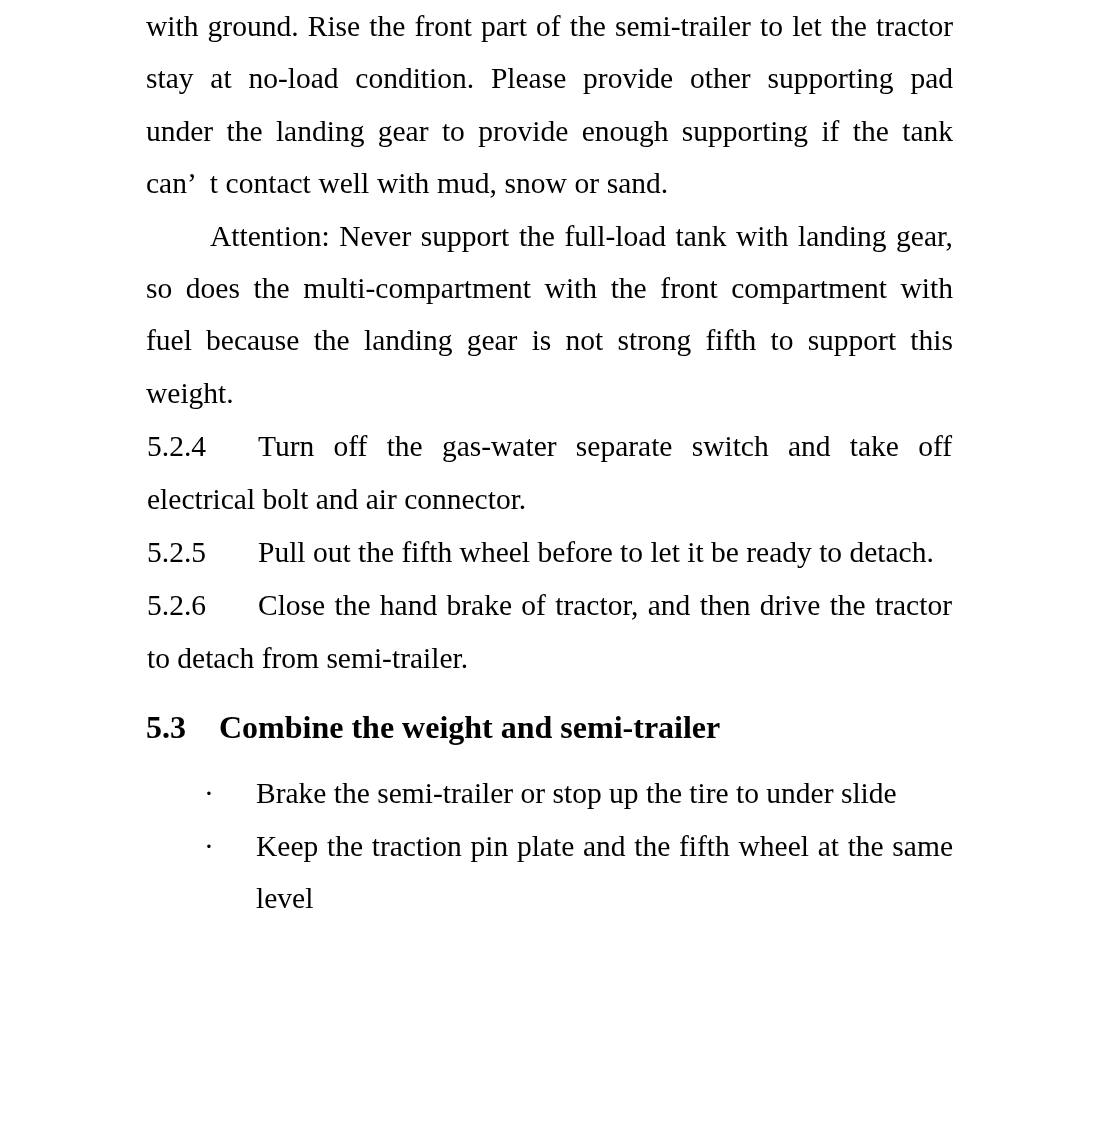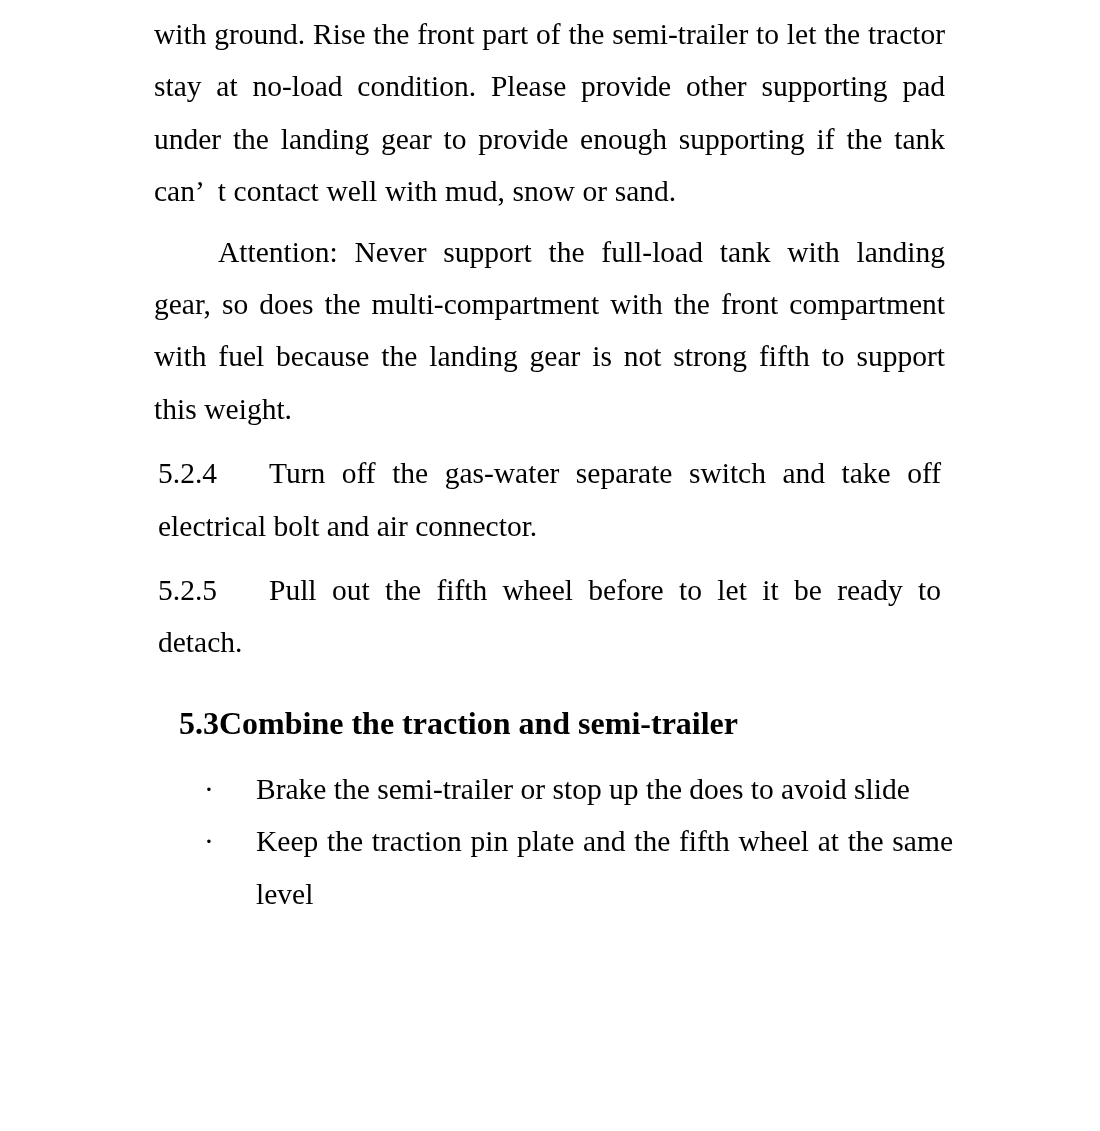--- a/index.html
+++ b/index.html
@@ -29,62 +29,61 @@
     top: 0px;
     width: 807px;
   }
 
   
   .para {
     font-size: 29.5px;
     line-height: 52.4px;
     text-align: justify;
     text-justify: inter-word;
-    margin: 8px;
+    margin: 0;
     padding: 0;
     hyphens: none;
     word-spacing: 0.01em;
   }
 
   
   .para.last-line-left {
     text-align-last: left;
   }
 
   .para.indent {
     text-indent: 64px;
   }
 
   
   .clause {
     font-size: 29.5px;
     line-height: 52.4px;
     text-align: justify;
     text-align-last: left;
-    margin: 12px;
+    margin: 1px;
   }
   .clause-num {
     display: inline-block;
     min-width: 111px;
   }
 
   
   .heading {
     font-size: 32px;
     line-height: 52px;
     margin: 0;
     padding-top: 16px;
     padding-bottom: 14px;
     text-align: left;
     white-space: nowrap;
   }
   .heading-num {
     display: inline-block;
     min-width: 73px;
-    text-align: right;
   }
 
   
   .bullet-list {
     list-style: none;
     margin: 0;
     padding: 0;
   }
   .bullet-item {
     position: relative;
@@ -115,23 +114,24 @@
   <div class="text-column">
 
     <p class="para"><span>with ground. Rise the front part of the semi-trailer to let the tractor stay at no-load condition. Please provide other supporting pad under the landing gear to provide enough supporting if the tank can</span><span class="apos">’</span> <span>t contact well with mud, snow or sand.</span></p>
 
     <p class="para indent"><span>Attention: Never support the full-load tank with landing gear, so does the multi-compartment with the front compartment with fuel because the landing gear is not strong fifth to support this weight.</span></p>
 
     <p class="clause"><span class="clause-num">5.2.4</span><span>Turn off the gas-water separate switch and take off electrical bolt and air connector.</span></p>
 
     <p class="clause"><span class="clause-num">5.2.5</span><span>Pull out the fifth wheel before to let it be ready to detach.</span></p>
 
+    <p class="clause"><span class="clause-num">5.2.6</span><span>Close the hand brake of tractor, and then drive the tractor to detach from semi-trailer.</span></p>
 
-    <h2 class="heading"><span class="heading-num">5.3</span><span>Combine the traction and semi-trailer</span></h2>
+    <h2 class="heading"><span class="heading-num">5.3</span><span>Combine the weight and semi-trailer</span></h2>
 
 
     <ul class="bullet-list">
-      <li class="bullet-item"><span class="bullet-mark">·</span><span>Brake the semi-trailer or stop up the does to avoid slide</span></li>
+      <li class="bullet-item"><span class="bullet-mark">·</span><span>Brake the semi-trailer or stop up the tire to under slide</span></li>
       <li class="bullet-item"><span class="bullet-mark">·</span><span>Keep the traction pin plate and the fifth wheel at the same level</span></li>
     </ul>
 
   </div>
 </div>
 
 </body></html>

